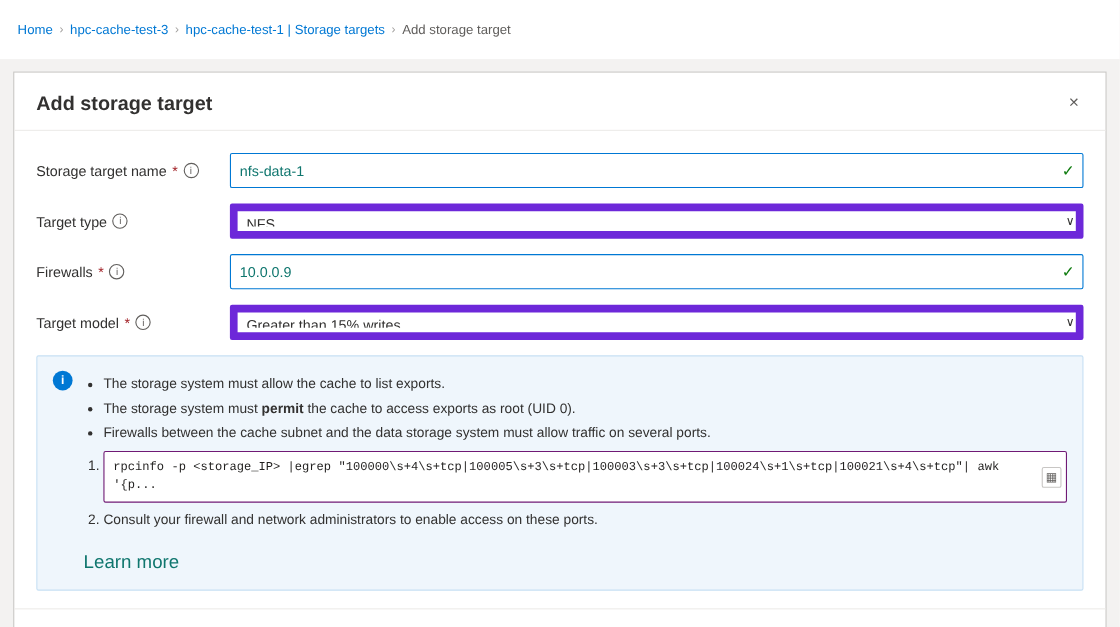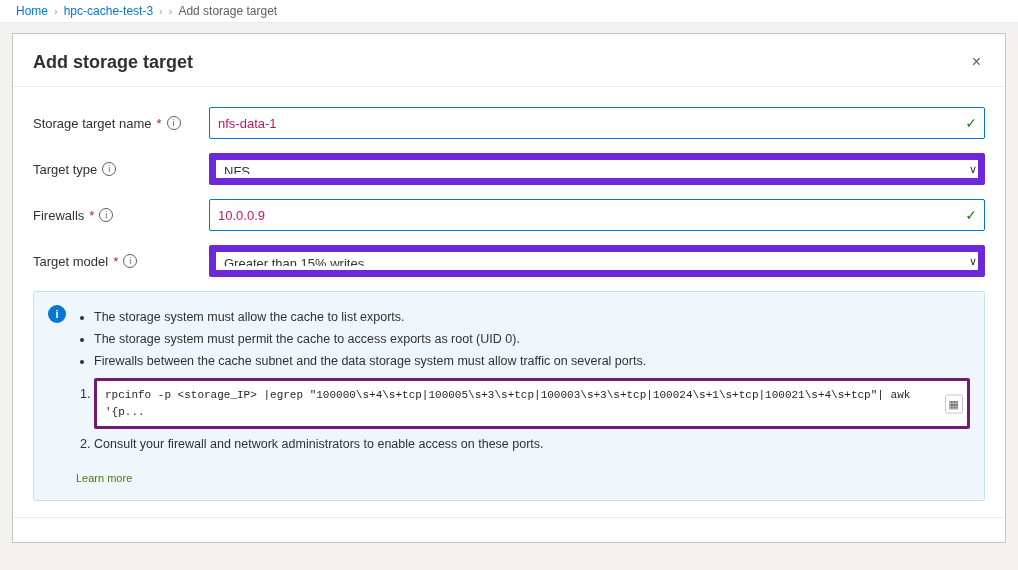--- a/index.html
+++ b/index.html
@@ -5,21 +5,21 @@
     * { box-sizing: border-box; margin: 0; padding: 0; }
     body {
       font-family: 'Segoe UI', Arial, sans-serif;
       font-size: 13px;
       background: #f3f2f1;
       color: #323130;
     }
     .breadcrumb-bar {
       background: #fff;
       border-bottom: 1px solid #edebe9;
-      padding: 4px 16px;
+      padding: 20px 16px;
       display: flex;
       align-items: center;
       gap: 6px;
       font-size: 12px;
       color: #605e5c;
     }
     .breadcrumb-bar a {
       color: #0078d4;
       text-decoration: none;
     }
@@ -90,21 +90,21 @@
       flex: 1;
       position: relative;
     }
     .form-input {
       width: 100%;
       height: 32px;
       padding: 4px 32px 4px 8px;
       border: 1px solid #8a8886;
       border-radius: 2px;
       font-size: 13px;
-      color: #be185d;
+      color: #0f766e;
       outline: none;
     }
     .form-input.validated {
       border-color: #0078d4;
       border-width: 1.5px;
     }
     .input-icon {
       position: absolute;
       right: 8px;
       top: 50%;
@@ -177,21 +177,21 @@
       margin-bottom: 3px;
     }
     .info-box-content ol {
       margin: 4px 0 8px 18px;
     }
     .info-box-content ol li {
       margin-bottom: 6px;
     }
     .command-box {
       background: #fff;
-      border: 3px solid #701a75;
+      border: 1px solid #701a75;
       border-radius: 2px;
       padding: 6px 32px 6px 8px;
       font-family: 'Courier New', monospace;
       font-size: 11px;
       color: #201f1e;
       position: relative;
       word-break: break-all;
       margin-top: 4px;
     }
     .copy-btn {
@@ -201,43 +201,44 @@
       transform: translateY(-50%);
       background: none;
       border: 1px solid #c8c6c4;
       cursor: pointer;
       padding: 2px 3px;
       font-size: 11px;
       color: #605e5c;
       border-radius: 2px;
     }
     .learn-more {
-      color: #4d7c0f;
+      color: #0f766e;
       text-decoration: none;
-      font-size: 11px;
+      font-size: 17px;
       display: inline-block;
       margin-top: 8px;
     }
     .dialog-footer {
       padding: 12px 20px;
       border-top: 1px solid #edebe9;
       display: flex;
       gap: 10px;
       align-items: center;
     }
-    strong { font-weight: 400; }
+    strong { font-weight: 700; }
   </style>
 </head>
 <body>
 
 <div class="breadcrumb-bar">
   <a href="#">Home</a>
   <span class="breadcrumb-sep">›</span>
   <a href="#">hpc-cache-test-3</a>
   <span class="breadcrumb-sep">›</span>
+  <a href="#">hpc-cache-test-1 | Storage targets</a>
   <span class="breadcrumb-sep">›</span>
   <span>Add storage target</span>
 </div>
 
 <div class="dialog-container">
   <div class="dialog-header">
     <span class="dialog-title">Add storage target</span>
     <button class="close-btn">×</button>
   </div>
 

